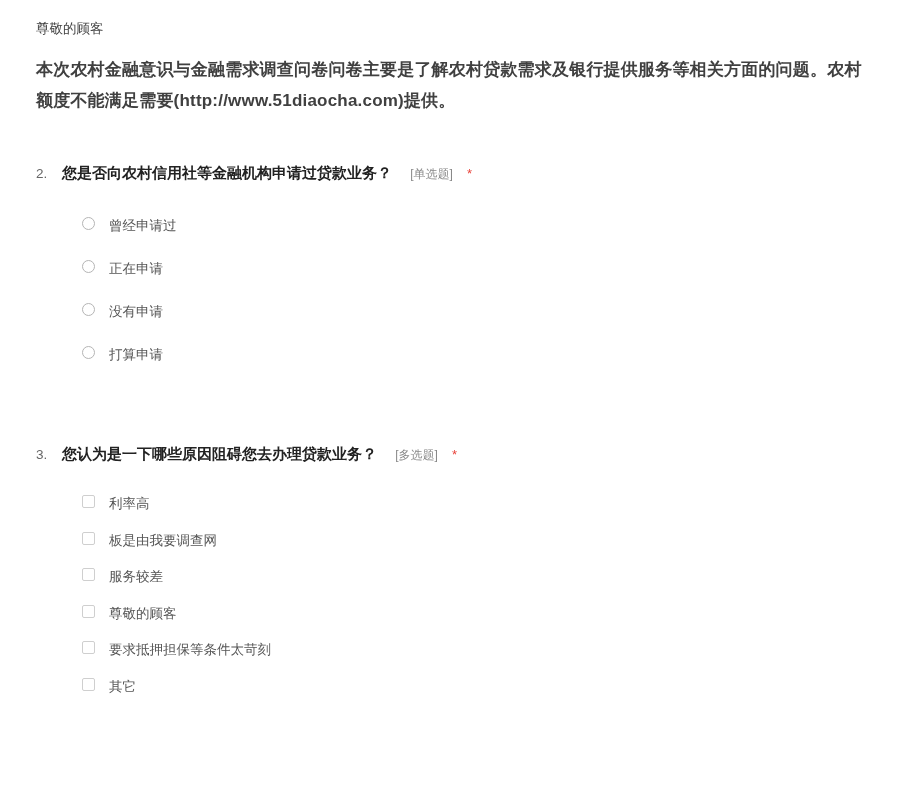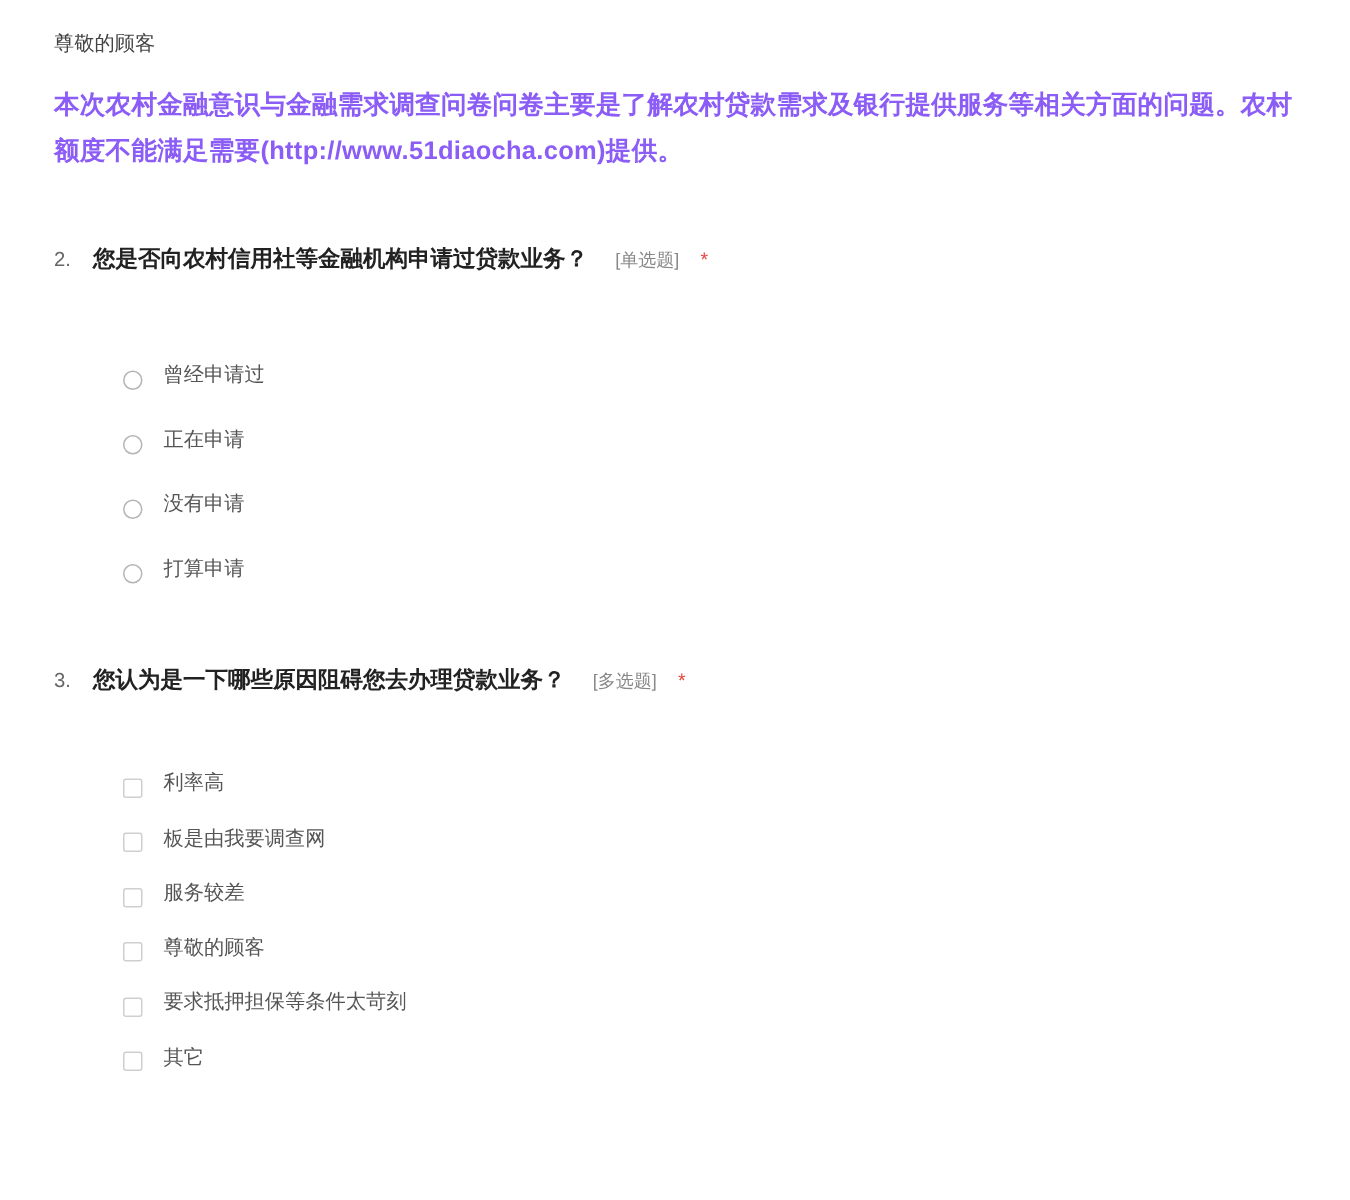--- a/index.html
+++ b/index.html
@@ -30,21 +30,21 @@
   }
   .intro-greeting {
     font-size: 13.5px;
     color: #444;
     line-height: 1.6;
     margin: 0 0 14px 0;
   }
   .intro-body {
     font-size: 17px;
     font-weight: bold;
-    color: #8b5cf6;
+    color: #404040;
     line-height: 1.85;
     margin: 0;
     letter-spacing: 0.2px;
     white-space: nowrap;
   }
   .intro-body .line2 {
     display: block;
     white-space: normal;
   }
 
@@ -86,21 +86,21 @@
     margin-left: 10px;
     font-weight: normal;
   }
 
   .options {
     margin-top: 34px;
     padding-left: 46px;
   }
   .option-row {
     display: flex;
-    align-items: flex-end;
+    align-items: flex-start;
     height: 43px;
   }
   .option-row.checkbox-row {
     height: 36.5px;
   }
   .radio-mark {
     width: 13px;
     height: 13px;
     border: 1px solid #b5b5b5;
     border-radius: 50%;

